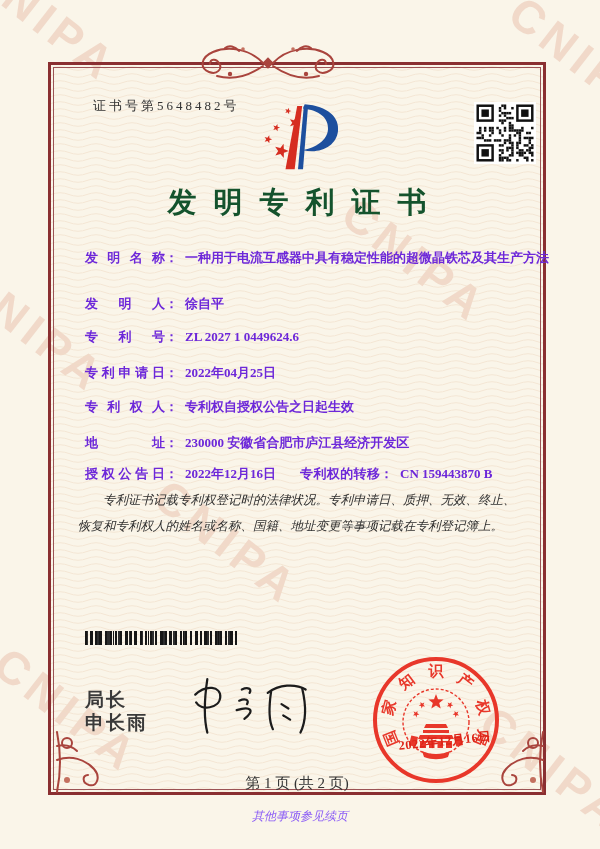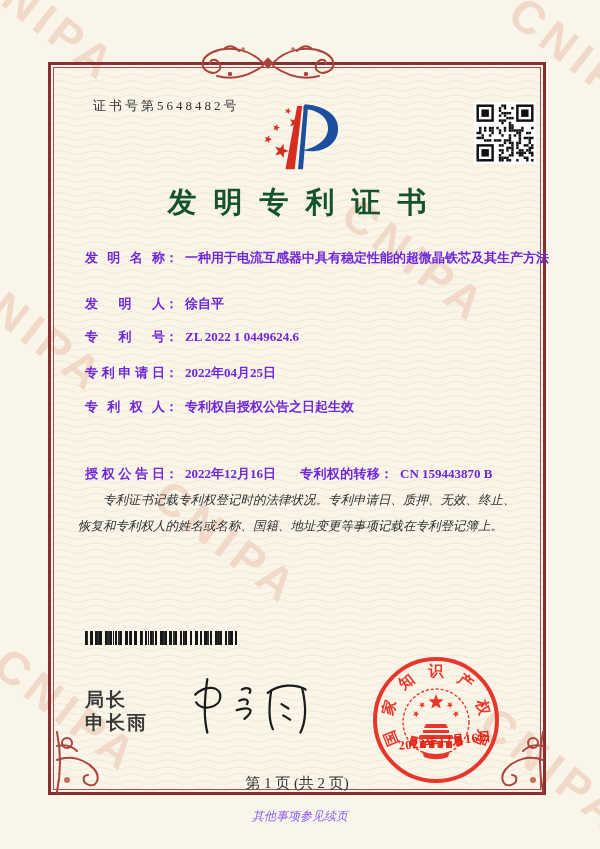--- a/index.html
+++ b/index.html
@@ -296,27 +296,30 @@
 
   <div class="title">发明专利证书</div>
 
   <div class="frow" style="top:249px">
     <span class="flabel">发明名称</span><span class="fcolon">：</span><span class="fvalue">一种用于电流互感器中具有稳定性能的超微晶铁芯及其生产方法</span>
   </div>
   <div class="frow" style="top:295px">
     <span class="flabel">发明人</span><span class="fcolon">：</span><span class="fvalue">徐自平</span>
   </div>
   <div class="frow" style="top:328px">
-    <span class="flabel">专利号</span><span class="fcolon">：</span><span class="fvalue">ZL 2022 1 0449624.6</span>
+    <span class="flabel">专利号</span><span class="fcolon">：</span><span class="fvalue">ZL 2027 1 0449624.6</span>
   </div>
   <div class="frow" style="top:364px">
     <span class="flabel">专利申请日</span><span class="fcolon">：</span><span class="fvalue">2022年04月25日</span>
   </div>
   <div class="frow" style="top:398px">
     <span class="flabel">专利权人</span><span class="fcolon">：</span><span class="fvalue">专利权自授权公告之日起生效</span>
+  </div>
+  <div class="frow" style="top:434px">
+    <span class="flabel">地址</span><span class="fcolon">：</span><span class="fvalue">230000 安徽省合肥市庐江县经济开发区</span>
   </div>
   <div class="frow" style="top:465px">
     <span class="flabel">授权公告日</span><span class="fcolon">：</span><span class="fvalue">2022年12月16日</span>
     <span class="fpair2">
       <span class="flabel">专利权的转移</span><span class="fcolon">：</span><span class="fvalue">CN 159443870 B</span>
     </span>
   </div>
 
   <div class="paras">
     <p>专利证书记载专利权登记时的法律状况。专利申请日、质押、无效、终止、恢复和专利权人的姓名或名称、国籍、地址变更等事项记载在专利登记簿上。</p>

